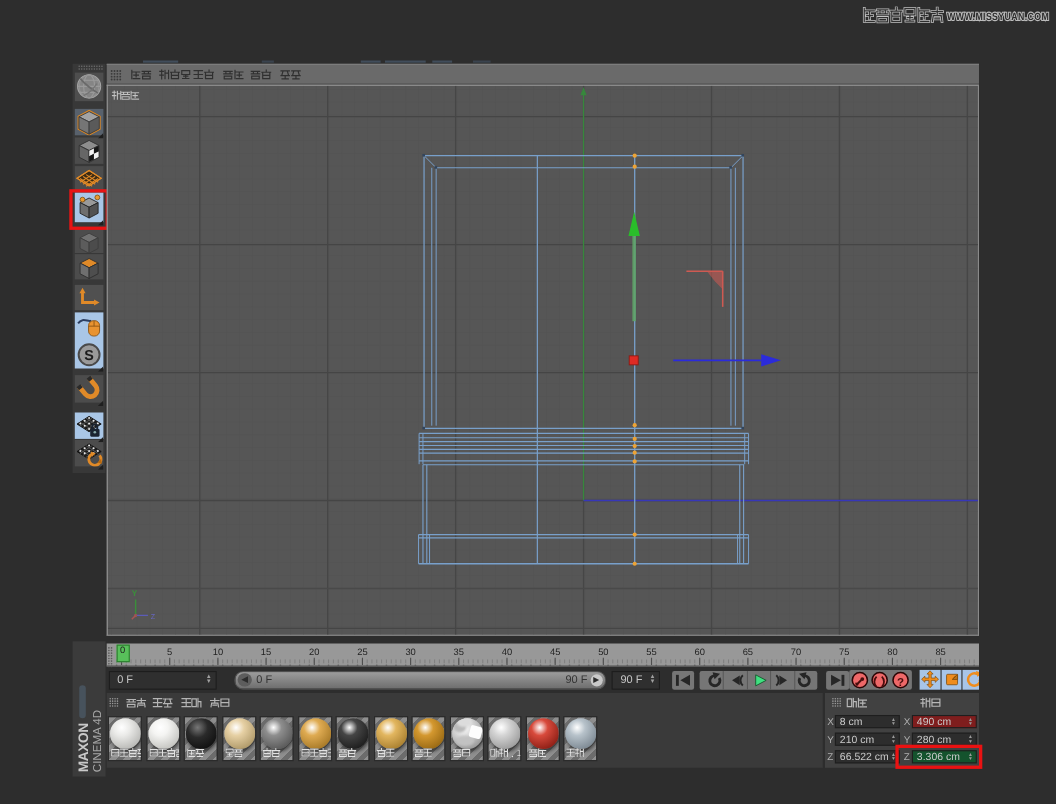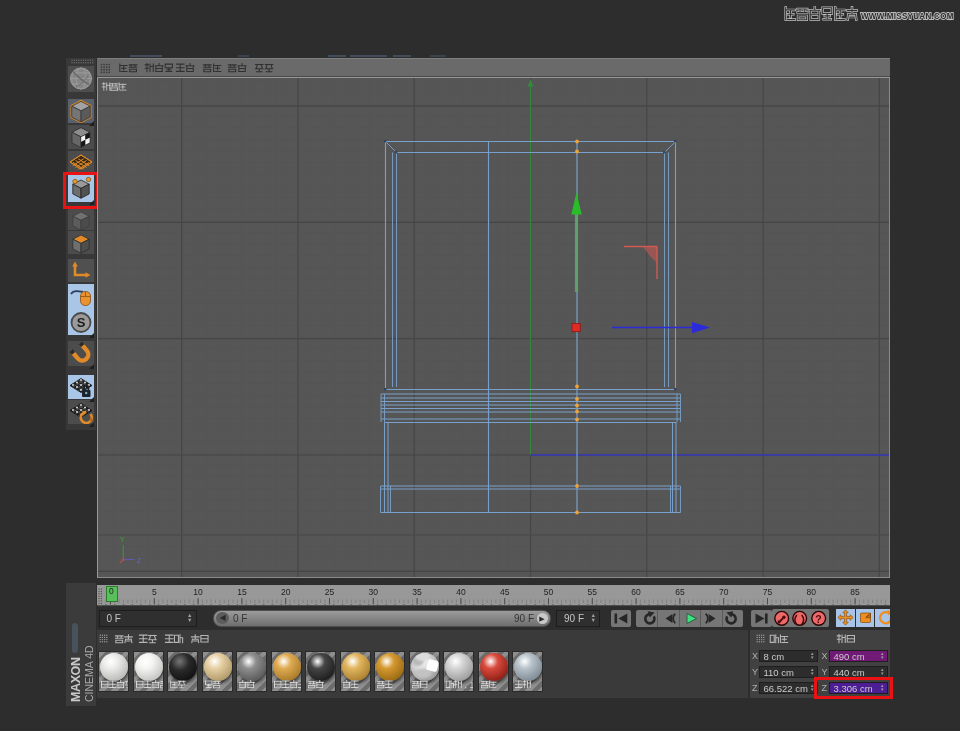--- a/index.html
+++ b/index.html
@@ -987,40 +987,40 @@
 <svg style="position:absolute;left:836px;top:633.5px;opacity:1.0;" width="21" height="12" viewBox="0 0 21 12">
     <path d="M1.26,1.90L4.49,1.90M2.97,0.57L2.97,8.74M1.26,5.23L4.49,5.23M6.01,0.95L6.01,8.55M6.01,3.42L9.24,3.42M9.24,0.95L9.24,8.55" stroke="#b8b8b8" stroke-width="1.06" fill="none" stroke-linecap="square"></path>
     <path d="M11.24,1.43L18.46,1.43M11.24,1.43L11.24,8.07M18.46,1.43L18.46,8.07M11.24,8.07L18.46,8.07M11.24,4.75L18.46,4.75" stroke="#b8b8b8" stroke-width="1.06" fill="none" stroke-linecap="square"></path>
   </svg>
 <span class="abs" style="left:752px;top:651.0px;font-size:9px;color:#b0b0b0">X</span>
 <div class="abs" style="left:758.5px;top:649.5px;width:59px;height:12.5px;background:#2d2d2d;border:1px solid #1e1e1e">
     <span style="position:absolute;left:4px;top:0.5px;font-size:9.5px;color:#cacaca">8 cm</span>
     <span style="position:absolute;right:2px;top:1px;font-size:4.5px;line-height:4.5px;color:#9a9a9a">▲<br>▼</span>
   </div>
 <span class="abs" style="left:821.5px;top:651.0px;font-size:9px;color:#b0b0b0">X</span>
-<div class="abs" style="left:828.5px;top:649.5px;width:59px;height:12.5px;background:#701a75;border:1px solid #1e1e1e">
+<div class="abs" style="left:828.5px;top:649.5px;width:59px;height:12.5px;background:#7f1d1d;border:1px solid #1e1e1e">
     <span style="position:absolute;left:4px;top:0.5px;font-size:9.5px;color:#cacaca">490 cm</span>
     <span style="position:absolute;right:2px;top:1px;font-size:4.5px;line-height:4.5px;color:#9a9a9a">▲<br>▼</span>
   </div>
 <span class="abs" style="left:752px;top:667.0px;font-size:9px;color:#b0b0b0">Y</span>
 <div class="abs" style="left:758.5px;top:665.5px;width:59px;height:12.5px;background:#2d2d2d;border:1px solid #1e1e1e">
-    <span style="position:absolute;left:4px;top:0.5px;font-size:9.5px;color:#cacaca">110 cm</span>
+    <span style="position:absolute;left:4px;top:0.5px;font-size:9.5px;color:#cacaca">210 cm</span>
     <span style="position:absolute;right:2px;top:1px;font-size:4.5px;line-height:4.5px;color:#9a9a9a">▲<br>▼</span>
   </div>
 <span class="abs" style="left:821.5px;top:667.0px;font-size:9px;color:#b0b0b0">Y</span>
 <div class="abs" style="left:828.5px;top:665.5px;width:59px;height:12.5px;background:#2d2d2d;border:1px solid #1e1e1e">
-    <span style="position:absolute;left:4px;top:0.5px;font-size:9.5px;color:#cacaca">440 cm</span>
+    <span style="position:absolute;left:4px;top:0.5px;font-size:9.5px;color:#cacaca">280 cm</span>
     <span style="position:absolute;right:2px;top:1px;font-size:4.5px;line-height:4.5px;color:#9a9a9a">▲<br>▼</span>
   </div>
 <span class="abs" style="left:752px;top:683.0px;font-size:9px;color:#b0b0b0">Z</span>
 <div class="abs" style="left:758.5px;top:681.5px;width:59px;height:12.5px;background:#2d2d2d;border:1px solid #1e1e1e">
     <span style="position:absolute;left:4px;top:0.5px;font-size:9.5px;color:#cacaca">66.522 cm</span>
     <span style="position:absolute;right:2px;top:1px;font-size:4.5px;line-height:4.5px;color:#9a9a9a">▲<br>▼</span>
   </div>
 <span class="abs" style="left:821.5px;top:683.0px;font-size:9px;color:#b0b0b0">Z</span>
-<div class="abs" style="left:828.5px;top:681.5px;width:59px;height:12.5px;background:#4c1d95;border:1px solid #1e1e1e">
+<div class="abs" style="left:828.5px;top:681.5px;width:59px;height:12.5px;background:#14532d;border:1px solid #1e1e1e">
     <span style="position:absolute;left:4px;top:0.5px;font-size:9.5px;color:#cacaca">3.306 cm</span>
     <span style="position:absolute;right:2px;top:1px;font-size:4.5px;line-height:4.5px;color:#9a9a9a">▲<br>▼</span>
   </div>
 <div class="abs" style="left:814px;top:676.5px;width:79px;height:22.5px;border:3px solid #ea1212"></div>
 <div class="abs" style="left:66px;top:583px;width:30px;height:123px;background:#3b3b3b"></div>
 <div class="abs" style="left:71.5px;top:623px;width:6.5px;height:30px;border-radius:3px;background:#47525c"></div>
 <div class="abs" style="left:69px;top:701.5px;transform-origin:0 0;transform:rotate(-90deg);font-size:12.5px;font-weight:bold;color:#c9c9c9;letter-spacing:-0.4px;white-space:nowrap">MAXON</div>
 <div class="abs" style="left:83px;top:701.5px;transform-origin:0 0;transform:rotate(-90deg);font-size:10.5px;color:#a8a8a8;letter-spacing:0px;white-space:nowrap">CINEMA 4D</div>
 </body></html>

